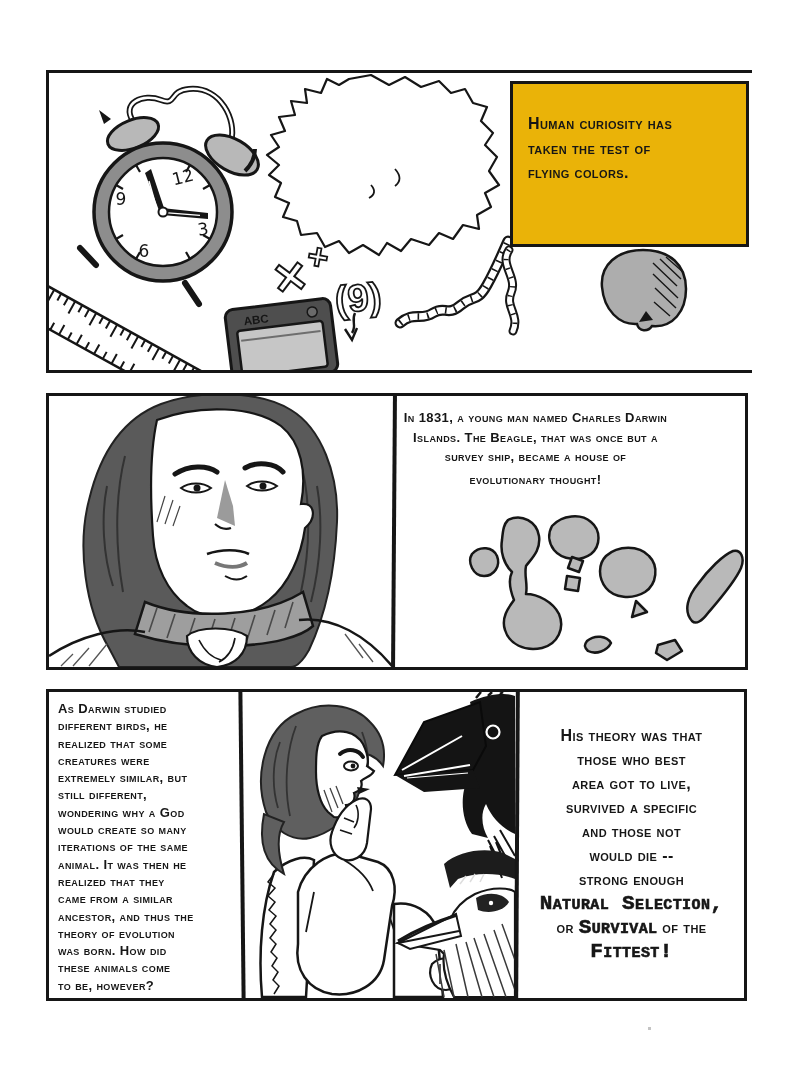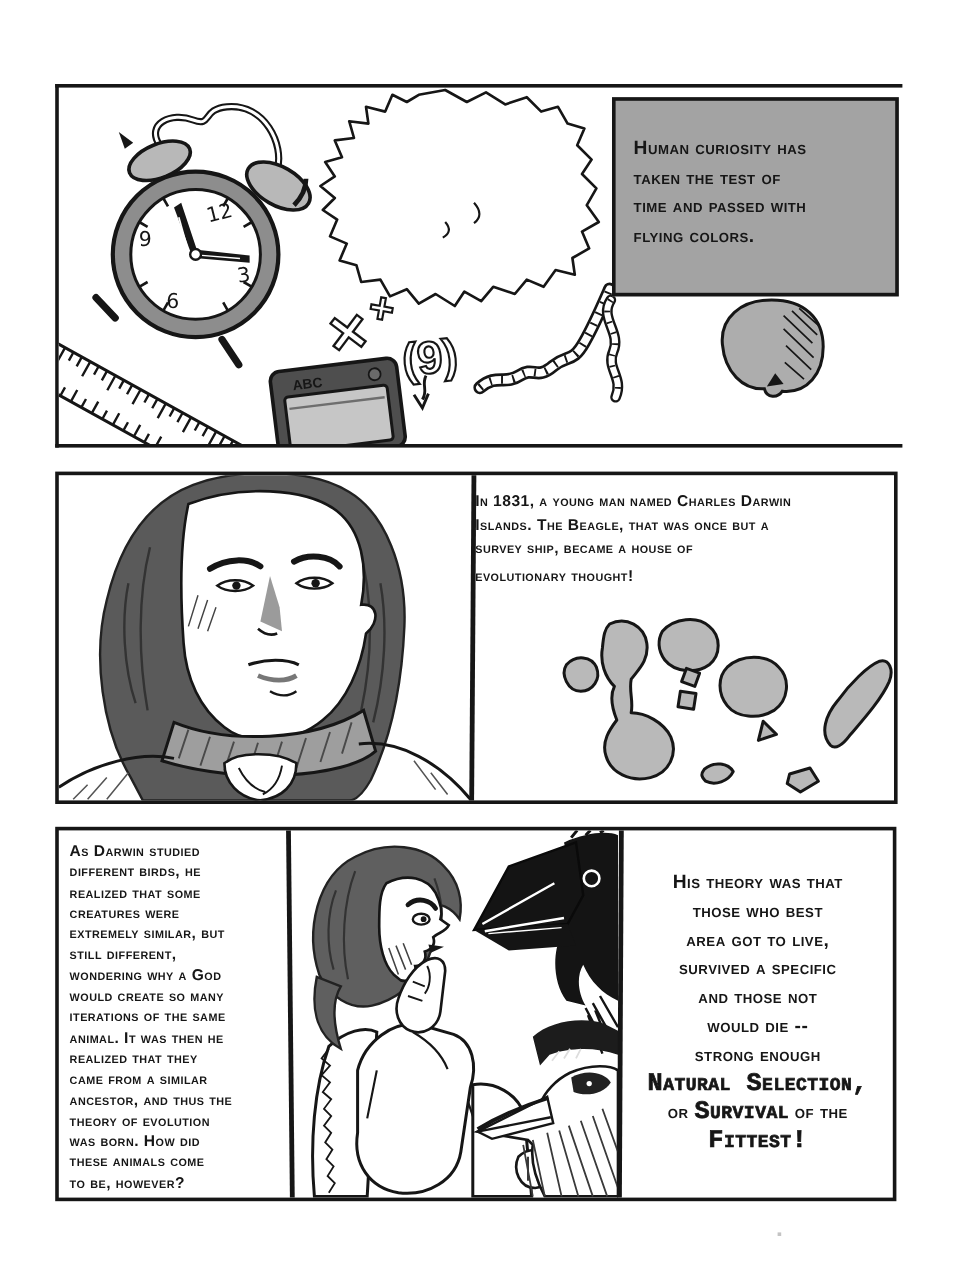--- a/index.html
+++ b/index.html
@@ -7,29 +7,29 @@
   .page {
     position:relative; width:800px; height:1072px; background:#ffffff;
     font-family:"Liberation Sans","DejaVu Sans",sans-serif; color:#161616; overflow:hidden;
   }
   .panel { position:absolute; background:#fff; border:3px solid #161616; }
   #panel1 { left:46px; top:70px; width:706px; height:303px; border-right:none; }
   #panel2 { left:46px; top:393px; width:702px; height:277px; }
   #panel3 { left:46px; top:689px; width:701px; height:312px; }
   .artsvg { position:absolute; left:0; top:0; }
   .capbox {
-    position:absolute; background:#a3a3a3; border:3px solid #161616;
+    position:absolute; background:#eab308; border:3px solid #161616;
   }
   .comictext {
     font-variant:small-caps; font-weight:700; letter-spacing:.4px; color:#161616;
   }
   #caption1 { right:3px; top:8px; width:239px; height:166px; padding:28px 10px 0 15px; }
   #caption1 .cl { font-size:16px; line-height:24.5px; white-space:nowrap; }
   #caption2 {
-    position:absolute; left:347px; top:12px; width:279px; text-align:left;
+    position:absolute; left:347px; top:12px; width:279px; text-align:center;
   }
   #caption2 .cl { font-size:13px; line-height:19.5px; white-space:nowrap; }
   #caption2 .cl.gap { margin-top:3px; }
   #cap3left {
     position:absolute; left:0; top:0; width:181px; height:100%; padding:8px 4px 0 9px;
   }
   #cap3left .cl { font-size:13px; line-height:17.3px; white-space:nowrap; }
   #cap3right {
     position:absolute; left:470px; top:0; width:225px; height:100%;
     padding-top:32px; text-align:center;
@@ -112,21 +112,20 @@
 
       <g>
         <path d="M553,214 C551,192 568,177 594,177 C621,177 637,192 637,216 C637,238 624,255 603,253 C599,259 590,259 588,251 C570,252 555,237 553,214 Z" fill="#adadad" stroke="#161616" stroke-width="2.5"></path>
         <path d="M590,249 l7,-11 l7,9 z" fill="#161616"></path>
         <path d="M604,190 L628,213 M611,186 L632,206 M617,184 L634,199 M604,201 L629,225 M606,215 L627,235 M605,229 L621,243" stroke="#161616" stroke-width="1.4"></path>
       </g>
     </svg>
     <div class="capbox comictext" id="caption1">
       <div class="cl">Human curiosity has</div>
       <div class="cl">taken the test of</div>
-      <div class="cl">time and passed with</div>
       <div class="cl">flying colors.</div>
     </div>
   </div>
 
   <div class="panel" id="panel2">
     <svg class="artsvg" width="343" height="271" viewBox="0 0 343 271">
 
       <g>
         <path d="M60,252 C36,212 28,150 40,104 C50,62 70,24 112,8 C150,-6 210,-6 242,14 C272,32 290,78 288,126 C286,172 278,216 260,254 C252,268 246,271 242,271 L70,271 Z" fill="#5a5a5a" stroke="#222" stroke-width="2"></path>
         <path d="M58,90 C52,120 54,160 64,190 M76,60 C66,100 66,150 74,196 M250,60 C262,100 262,150 252,196 M268,90 C274,124 272,166 262,206" fill="none" stroke="#333" stroke-width="2"></path>

